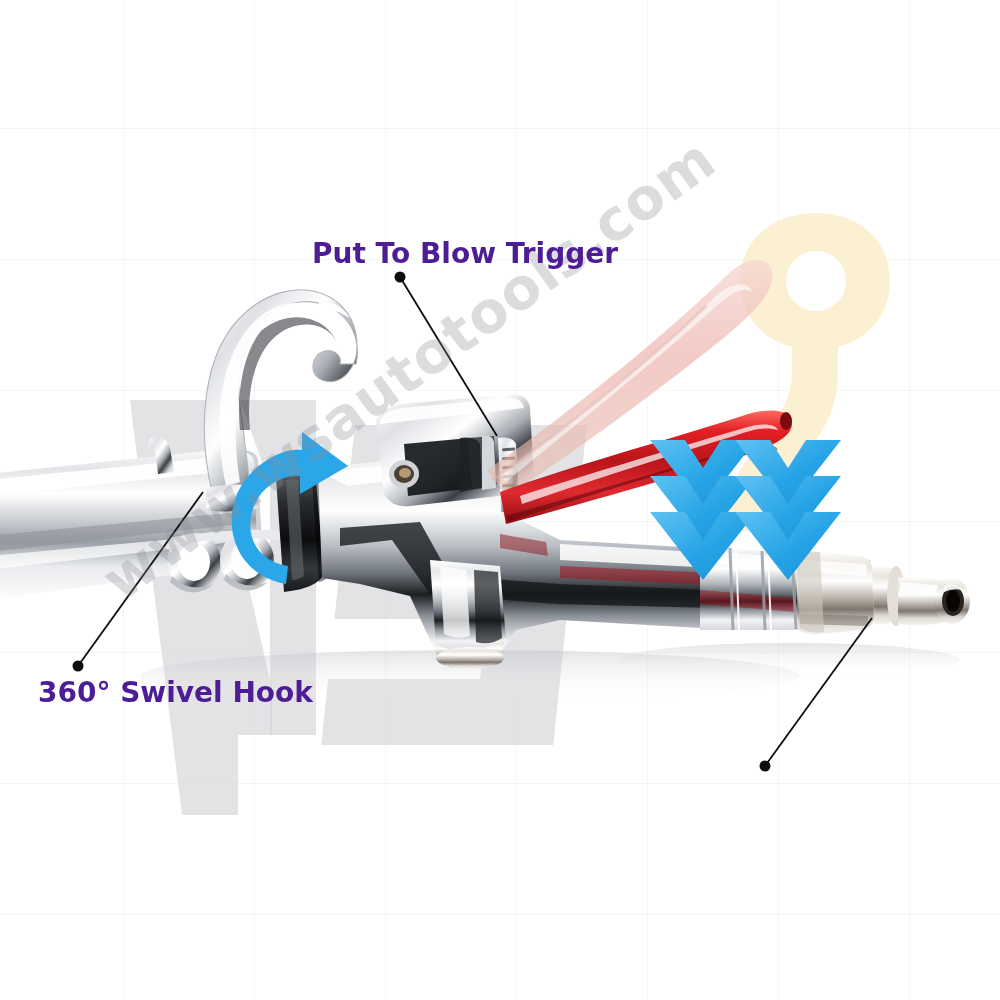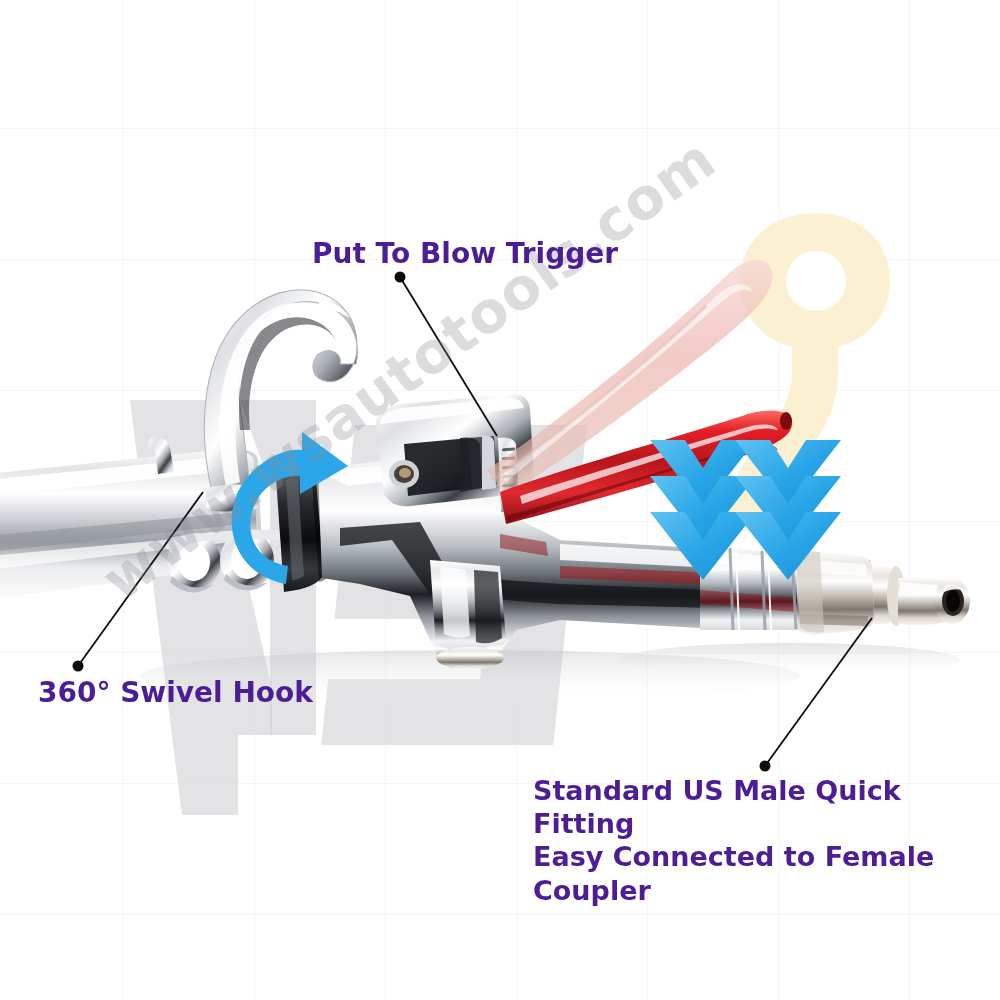--- a/index.html
+++ b/index.html
@@ -356,18 +356,14 @@
       <circle cx="765" cy="766" r="4.6"></circle>
     </g>
   </svg>
 
   <div class="wm-url">www.wsautotools.com</div>
 
   <div class="callout c-trigger">Put To Blow Trigger</div>
 
   <div class="callout c-swivel">360° Swivel Hook</div>
 
-  <div class="callout c-fitting">
-    <span>Standard US Male Quick Fitting</span>
-    <span>Easy Connected to Female Coupler</span>
-  </div>
 
 </div>
 
 </body></html>

